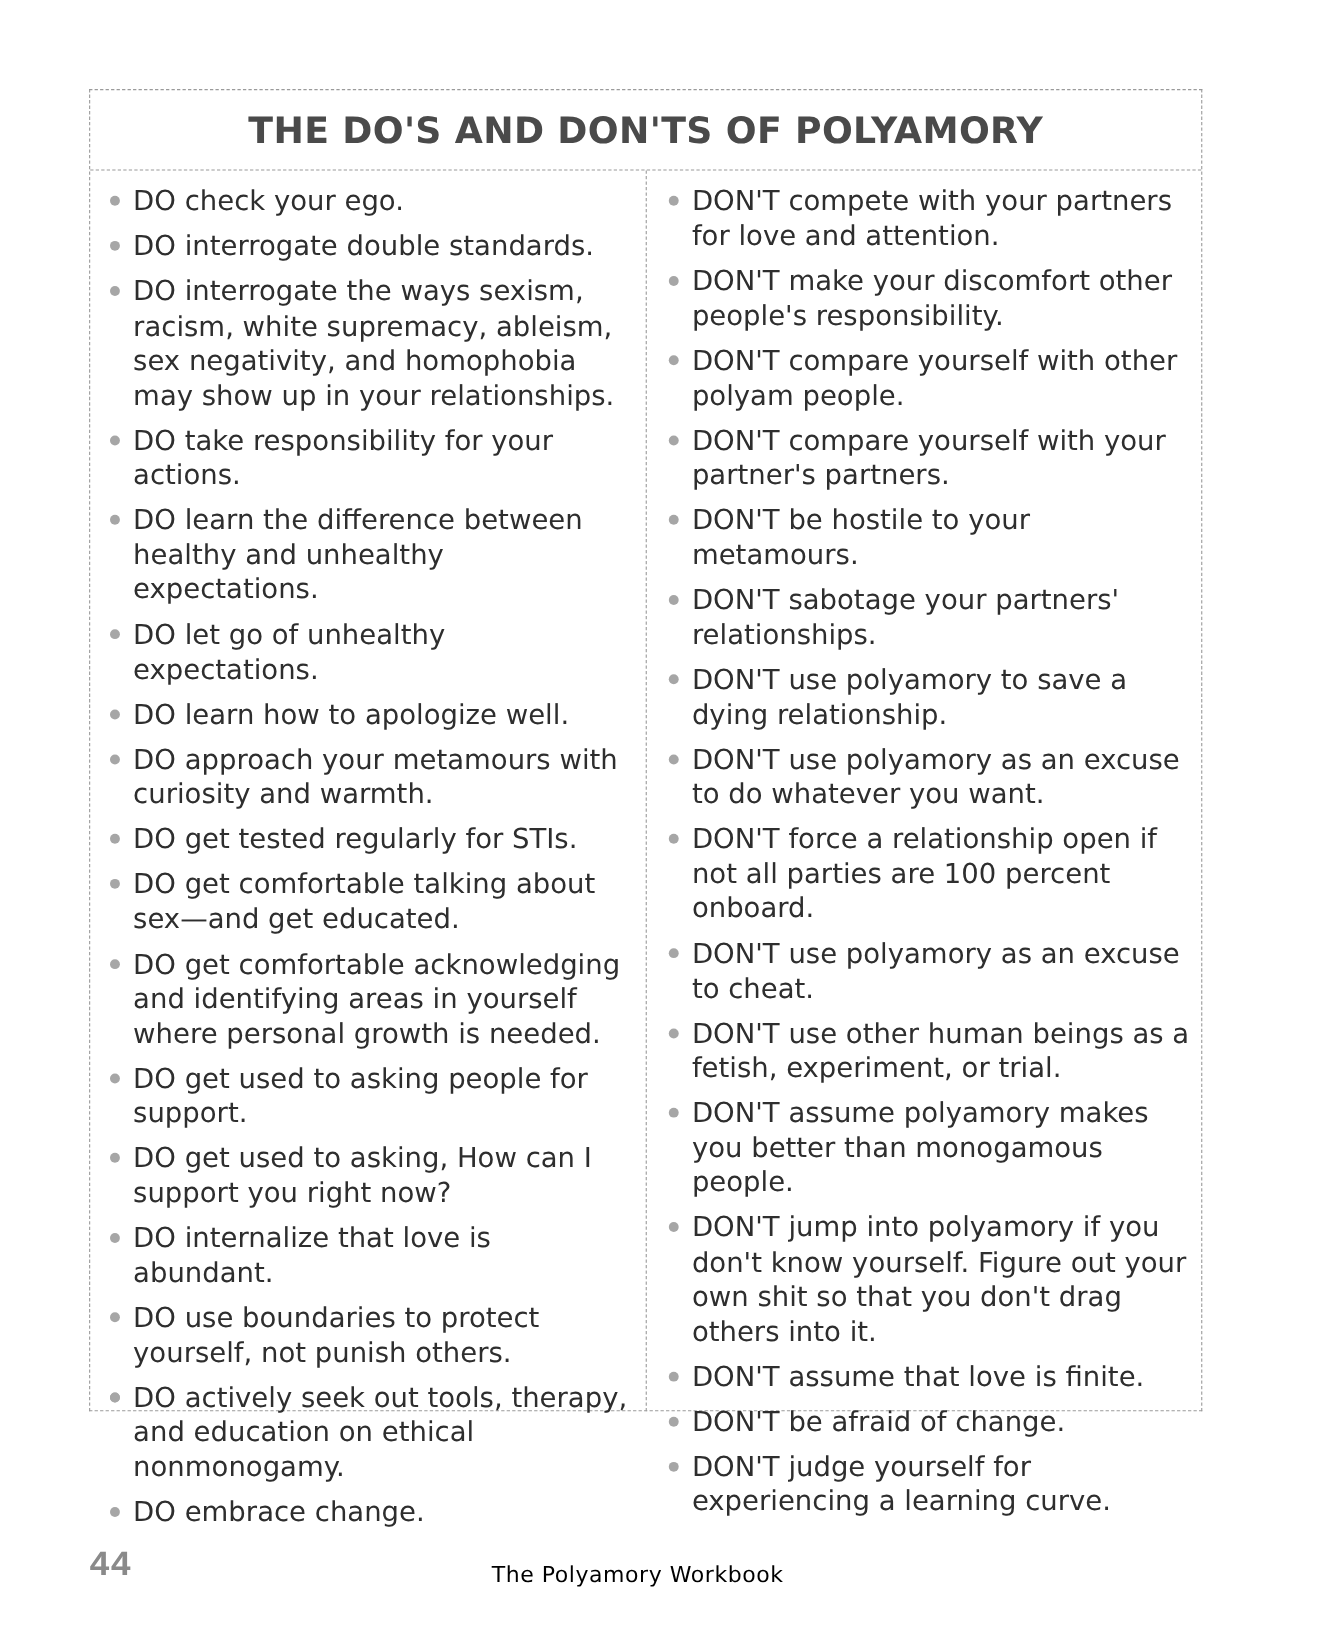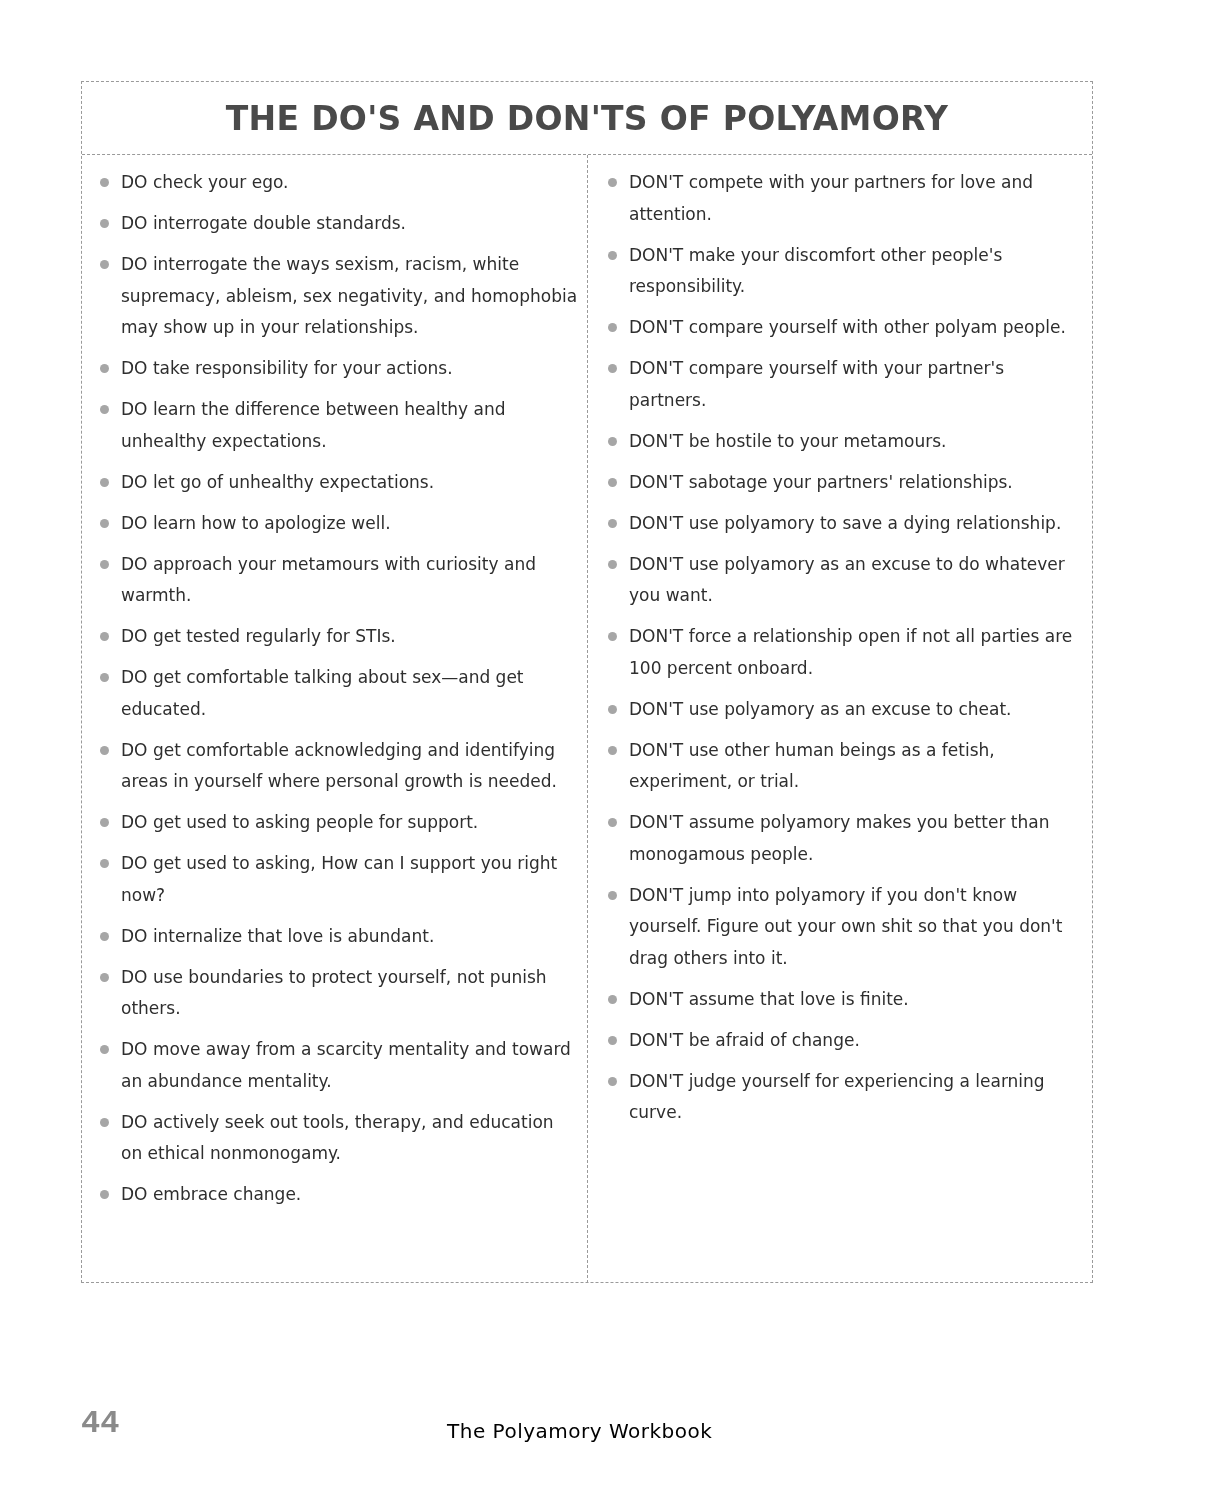--- a/index.html
+++ b/index.html
@@ -5,21 +5,21 @@
   html, body { margin:0; padding:0; background:#fff; }
   body { width:1216px; height:1500px; position:relative; font-family:"DejaVu Sans", sans-serif; color:#2a2a2a; }
   .box { position:absolute; left:81px; top:81px; width:1012px; height:1202px; border:1px dashed #9a9a9a; box-sizing:border-box; }
   .title-row { height:72px; border-bottom:1px dashed #9a9a9a; display:flex; align-items:center; justify-content:center; }
   .title { font-family:"DejaVu Sans", sans-serif; font-weight:bold; font-size:33px; color:#4a4a4a; letter-spacing:0.3px; margin:0; }
   .cols { display:flex; height:1128px; }
   .col { box-sizing:border-box; padding-top:12px; }
   .col.left { width:506px; border-right:1px dashed #9a9a9a; padding-left:16px; padding-right:8px; }
   .col.right { width:504px; padding-left:18px; padding-right:10px; }
   ul { list-style:none; margin:0; padding:0; }
-  li { position:relative; padding-left:23px; font-size:17px; line-height:31.5px; margin-bottom:9.5px; color:#2e2e2e; }
+  li { position:relative; padding-left:23px; font-size:25px; line-height:31.5px; margin-bottom:9.5px; color:#2e2e2e; }
   li .bullet { position:absolute; left:2px; top:11px; width:9px; height:9px; border-radius:50%; background:#a6a6a6; }
   .footer-num { position:absolute; left:81px; top:1405px; font-weight:bold; font-size:32px; color:#8a8a8a; font-family:Liberation Mono, monospace; }
   .footer-title { position:absolute; left:447px; top:1419px; font-size:20px; color:#000000; letter-spacing:0.5px; font-family:"DejaVu Sans", sans-serif; }
 </style>
 </head>
 <body>
 
 <div class="box">
   <div class="title-row">
     <h1 class="title">THE DO'S AND DON'TS OF POLYAMORY</h1>
@@ -35,21 +35,21 @@
           <li><span class="bullet"></span><span>DO let go of unhealthy expectations.</span></li>
           <li><span class="bullet"></span><span>DO learn how to apologize well.</span></li>
           <li><span class="bullet"></span><span>DO approach your metamours with curiosity and warmth.</span></li>
           <li><span class="bullet"></span><span>DO get tested regularly for STIs.</span></li>
           <li><span class="bullet"></span><span>DO get comfortable talking about sex—and get educated.</span></li>
           <li><span class="bullet"></span><span>DO get comfortable acknowledging and identifying areas in yourself where personal growth is needed.</span></li>
           <li><span class="bullet"></span><span>DO get used to asking people for support.</span></li>
           <li><span class="bullet"></span><span>DO get used to asking, How can I support you right now?</span></li>
           <li><span class="bullet"></span><span>DO internalize that love is abundant.</span></li>
           <li><span class="bullet"></span><span>DO use boundaries to protect yourself, not punish others.</span></li>
-          <li><span class="bullet"></span><span>DO move away from a scarcity mentality and toward an abundance mentality.</span></li>
+          <li><span class="bullet"></span></li>
           <li><span class="bullet"></span><span>DO actively seek out tools, therapy, and education on ethical nonmonogamy.</span></li>
           <li><span class="bullet"></span><span>DO embrace change.</span></li>
         </ul>
     </div>
     <div class="col right">
       <ul id="donts-list">
           <li><span class="bullet"></span><span>DON'T compete with your partners for love and attention.</span></li>
           <li><span class="bullet"></span><span>DON'T make your discomfort other people's responsibility.</span></li>
           <li><span class="bullet"></span><span>DON'T compare yourself with other polyam people.</span></li>
           <li><span class="bullet"></span><span>DON'T compare yourself with your partner's partners.</span></li>

